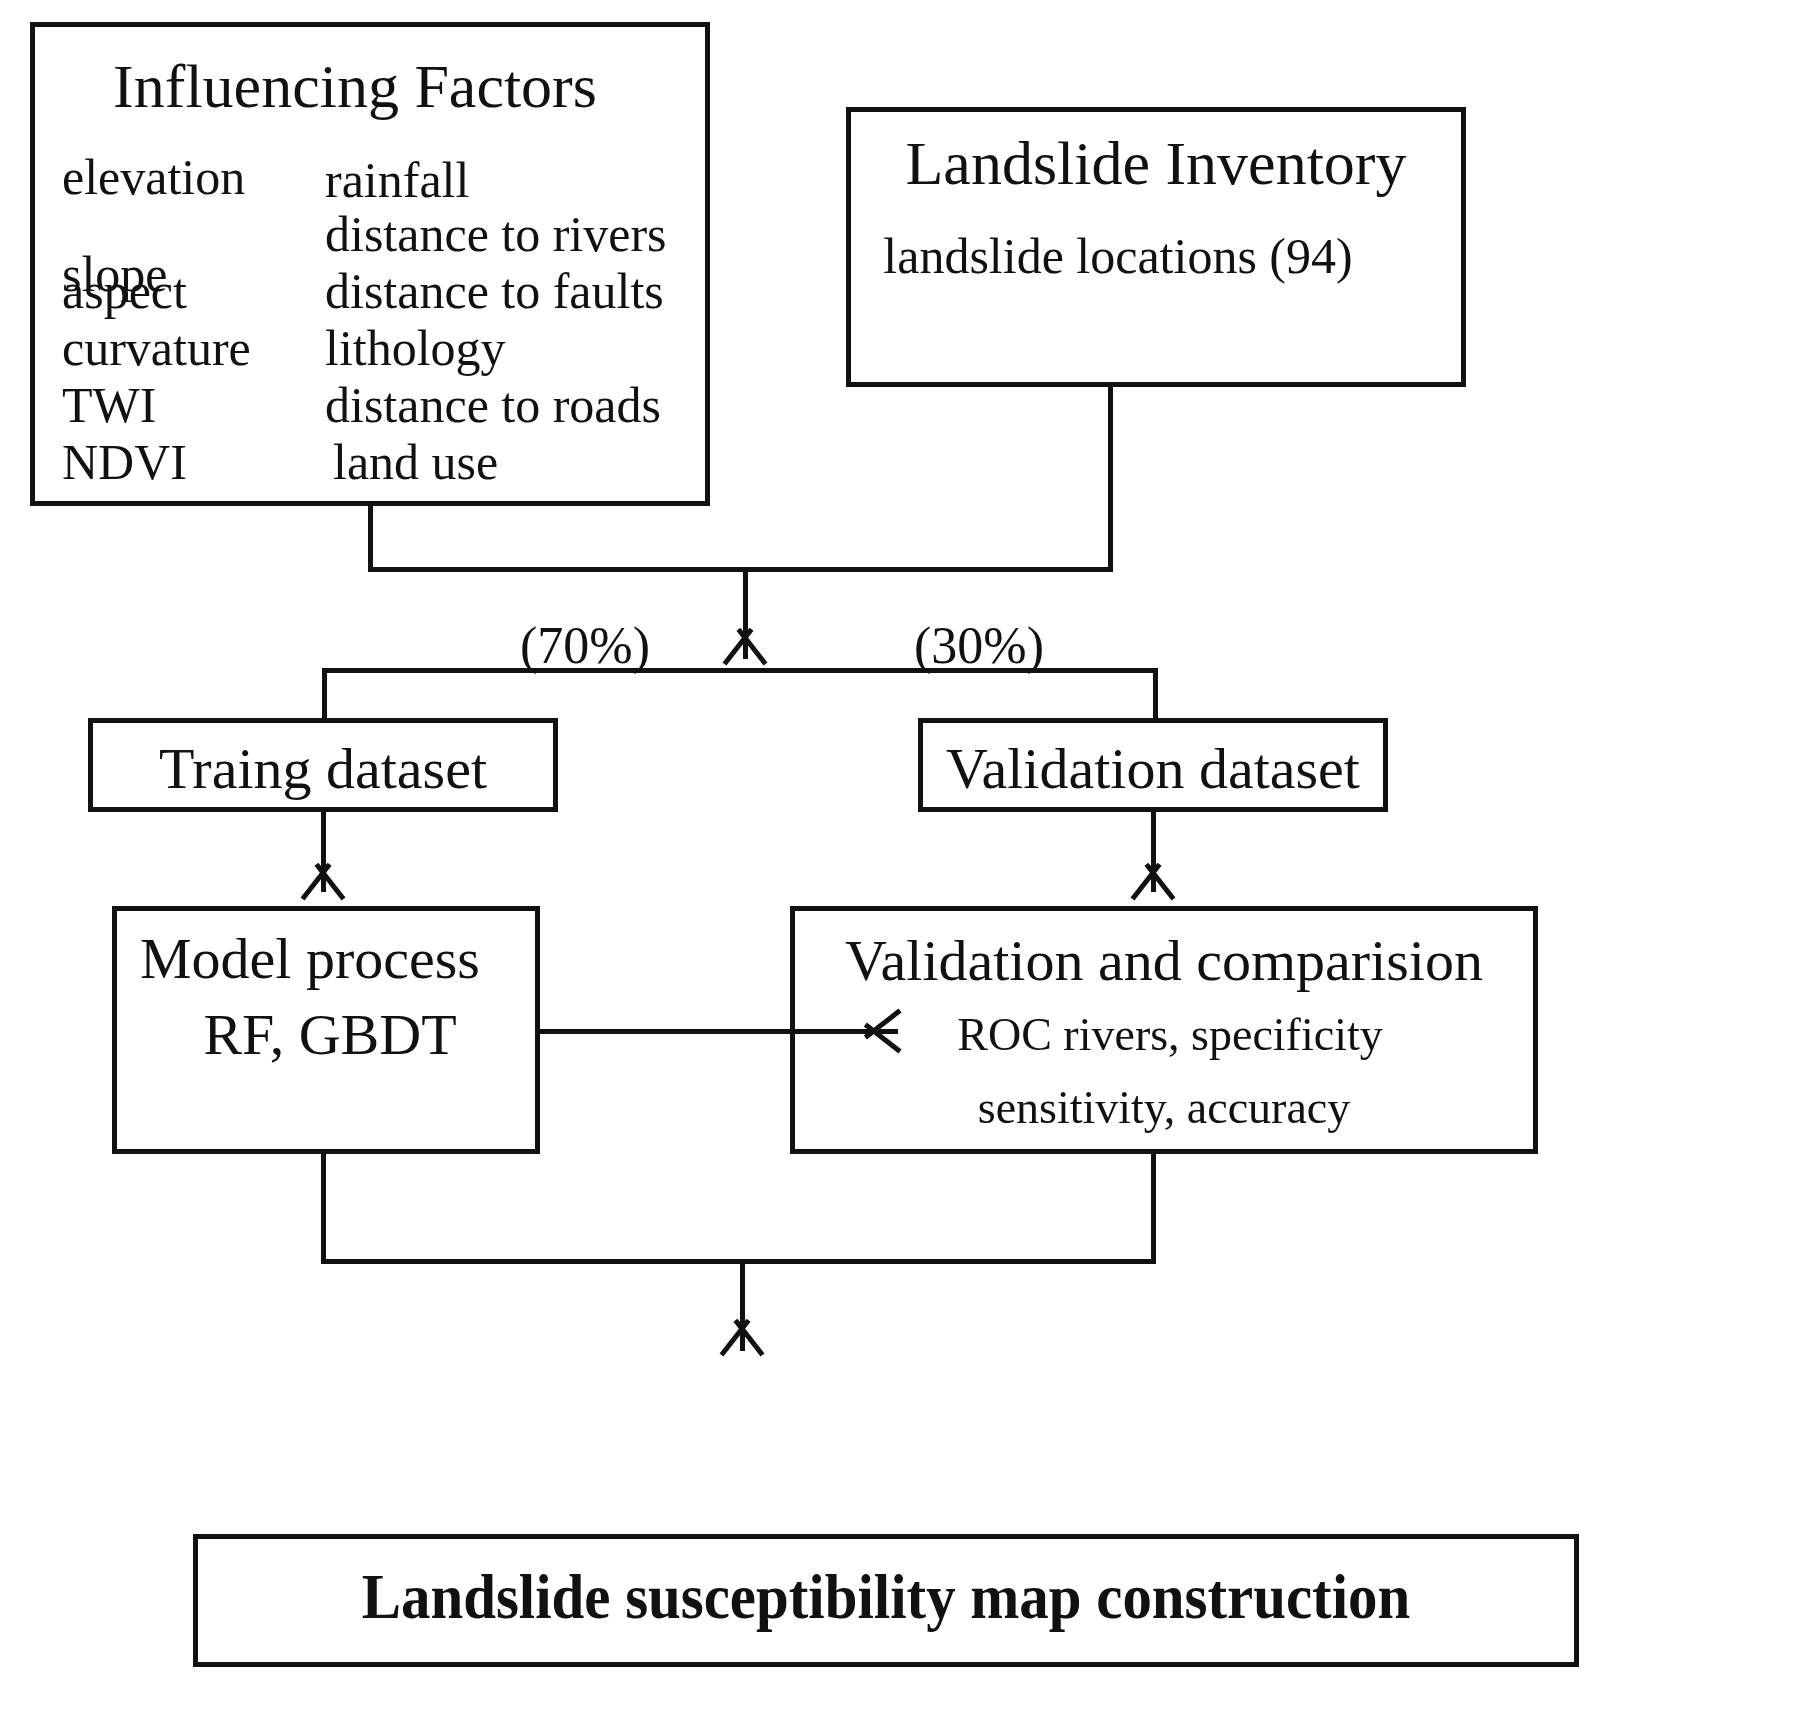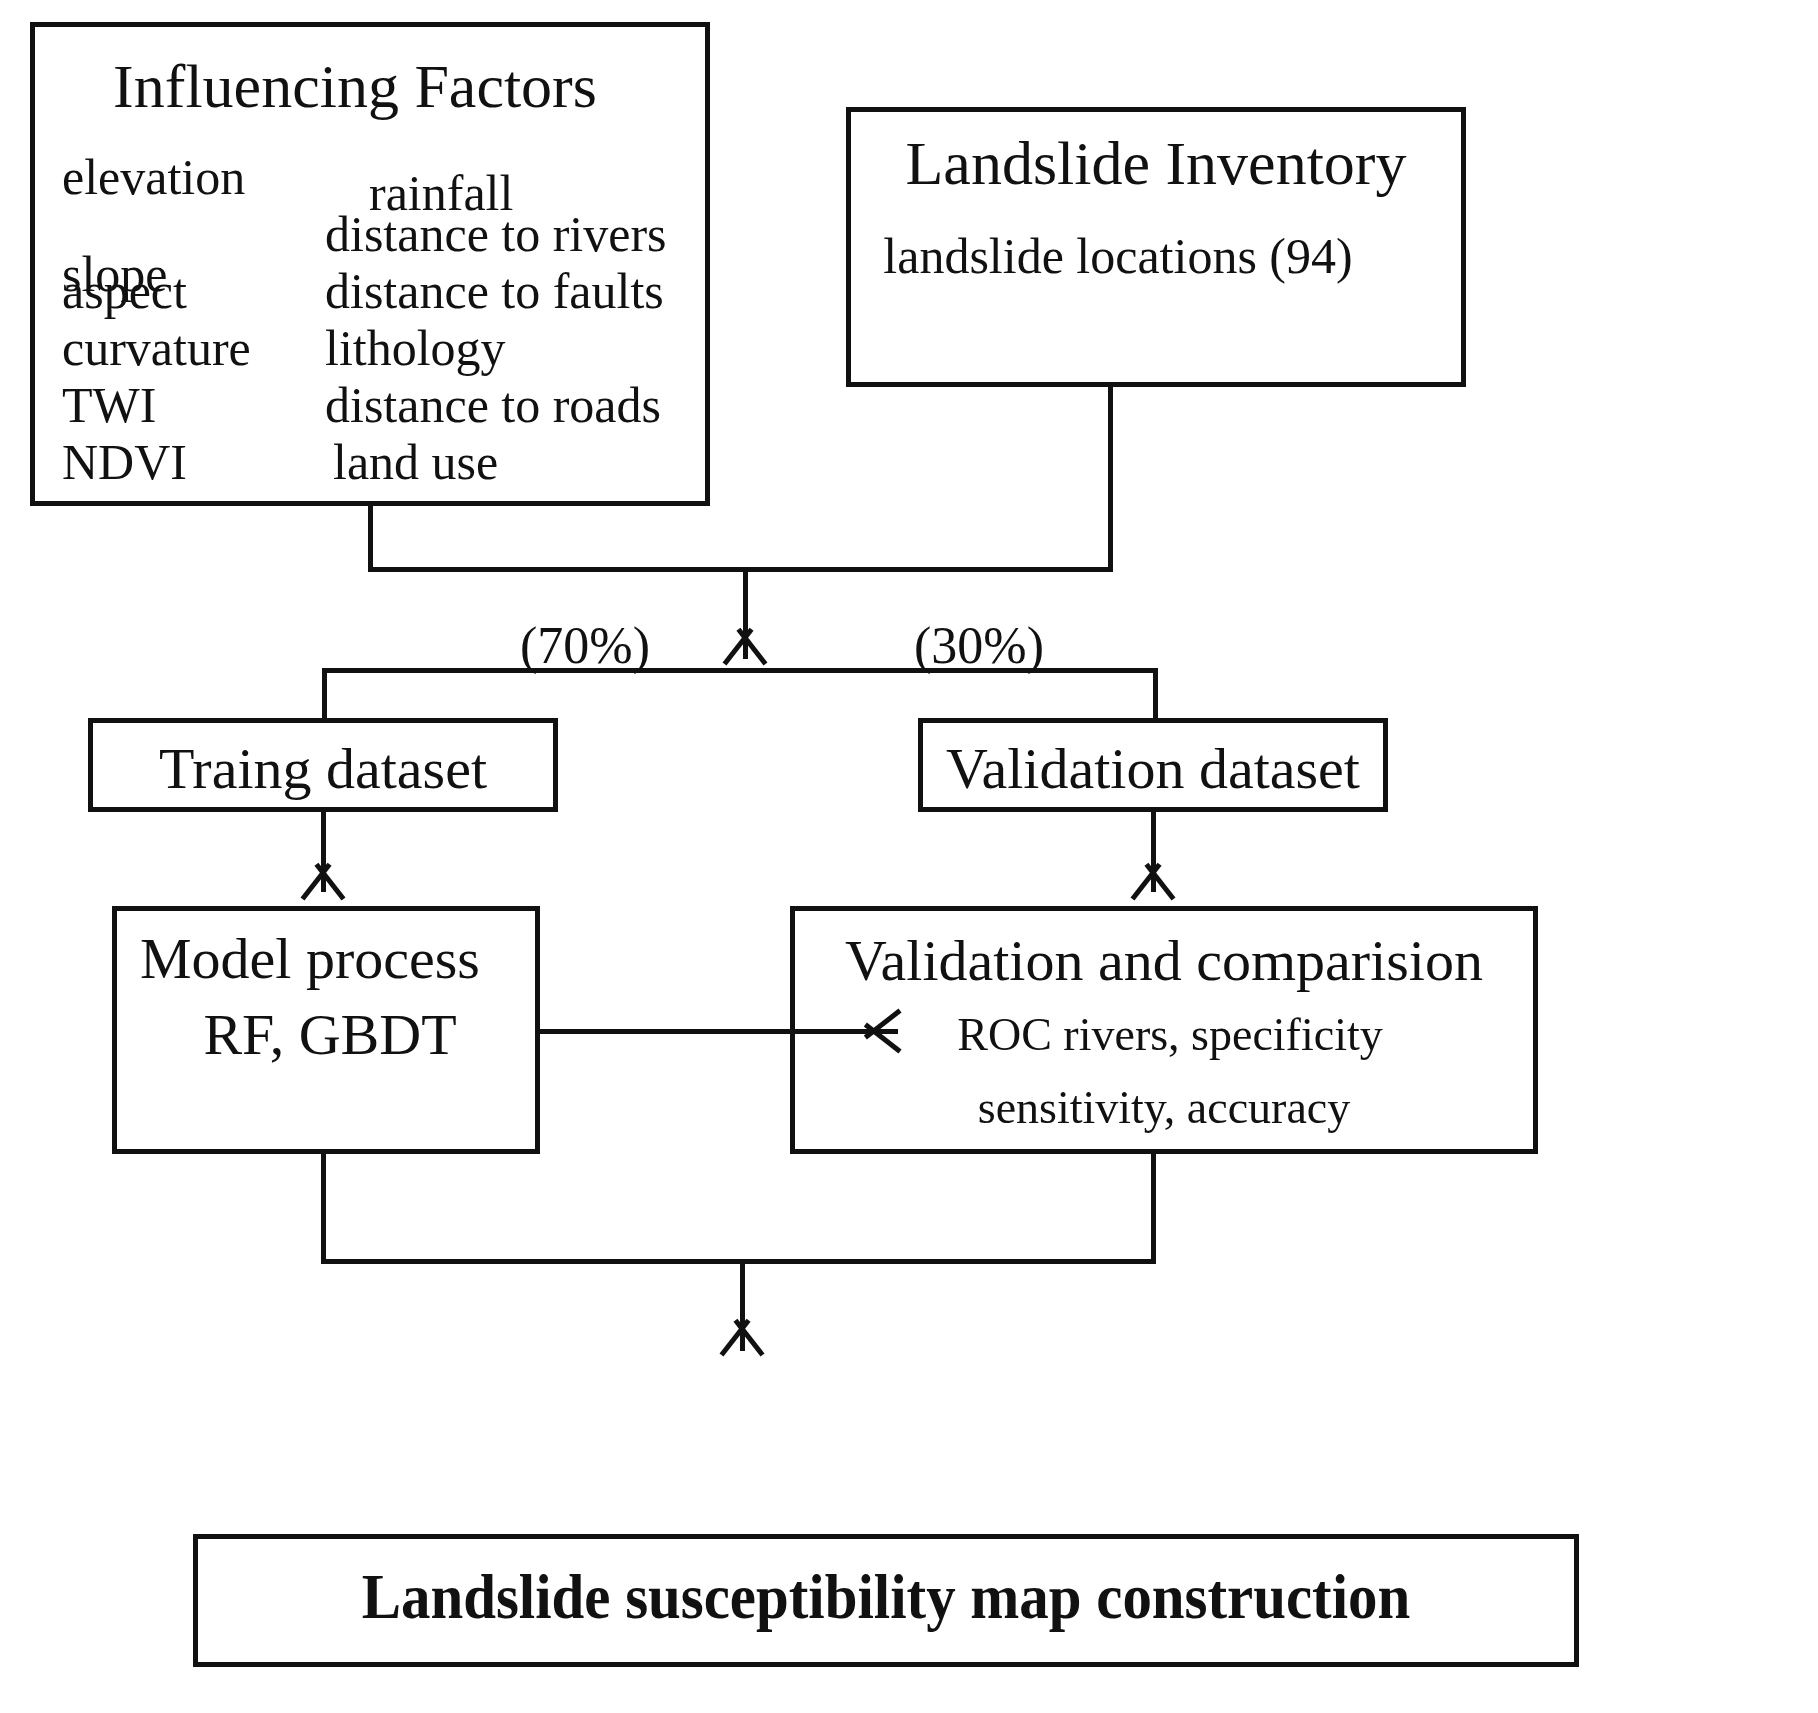--- a/index.html
+++ b/index.html
@@ -94,21 +94,21 @@
   <div class="box" style="left:30px; top:22px; width:680px; height:484px;"></div>
   <div class="txt ctr t-title-lg" style="left:355px; top:55px;">Influencing Factors</div>
 
   <div class="txt t-body" style="left:62px; top:152px;">elevation</div>
   <div class="txt t-body" style="left:62px; top:209px;margin-top:40px;">slope</div>
   <div class="txt t-body" style="left:62px; top:266px;">aspect</div>
   <div class="txt t-body" style="left:62px; top:323px;">curvature</div>
   <div class="txt t-body" style="left:62px; top:380px;">TWI</div>
   <div class="txt t-body" style="left:62px; top:437px;">NDVI</div>
 
-  <div class="txt t-body" style="left:325px; top:168px;margin-left:44px;">rainfall</div>
+  <div class="txt t-body" style="left:325px; top:155px;">rainfall</div>
   <div class="txt t-body" style="left:325px; top:209px;">distance to rivers</div>
   <div class="txt t-body" style="left:325px; top:266px;">distance to faults</div>
   <div class="txt t-body" style="left:325px; top:323px;">lithology</div>
   <div class="txt t-body" style="left:325px; top:380px;">distance to roads</div>
   <div class="txt t-body" style="left:333px; top:437px;">land use</div>
 
   <div class="box" style="left:846px; top:107px; width:620px; height:280px;"></div>
   <div class="txt ctr t-title-lg" style="left:1156px; top:132px;">Landslide Inventory</div>
   <div class="txt ctr t-body" style="left:1118px; top:231px;">landslide locations (94)</div>
 

